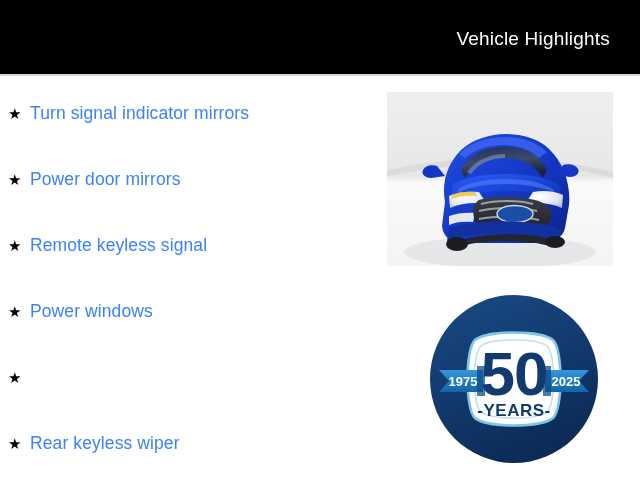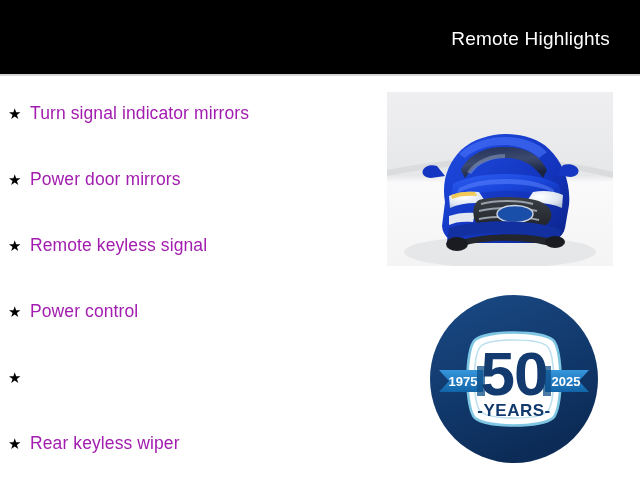--- a/index.html
+++ b/index.html
@@ -69,21 +69,21 @@
   }
   .hl-star {
     width: 22px;
     flex: 0 0 22px;
     color: #000000;
     font-size: 15px;
     line-height: 1;
     text-align: left;
   }
   .hl-label {
-    color: #a21caf;
+    color: #3b82f6;
     font-size: 17.5px;
     line-height: 22px;
     letter-spacing: 0.1px;
     white-space: nowrap;
   }
 
   
   .vehicle-photo {
     position: absolute;
     left: 387px;
@@ -104,40 +104,40 @@
     height: 174px;
   }
   .badge svg { display: block; }
 </style>
 </head>
 <body>
 
 <div id="page">
 
   <div class="header">
-    <div class="header-title">Remote Highlights</div>
+    <div class="header-title">Vehicle Highlights</div>
   </div>
   <div class="header-rule"></div>
 
   <ul class="highlights" id="highlights-list">
       <li class="hl-item">
         <span class="hl-star">★</span>
         <span class="hl-label">Turn signal indicator mirrors</span>
       </li>
       <li class="hl-item">
         <span class="hl-star">★</span>
         <span class="hl-label">Power door mirrors</span>
       </li>
       <li class="hl-item">
         <span class="hl-star">★</span>
         <span class="hl-label">Remote keyless signal</span>
       </li>
       <li class="hl-item">
         <span class="hl-star">★</span>
-        <span class="hl-label">Power control</span>
+        <span class="hl-label">Power windows</span>
       </li>
       <li class="hl-item">
         <span class="hl-star">★</span>
       </li>
       <li class="hl-item">
         <span class="hl-star">★</span>
         <span class="hl-label">Rear keyless wiper</span>
       </li>
     </ul>
 

